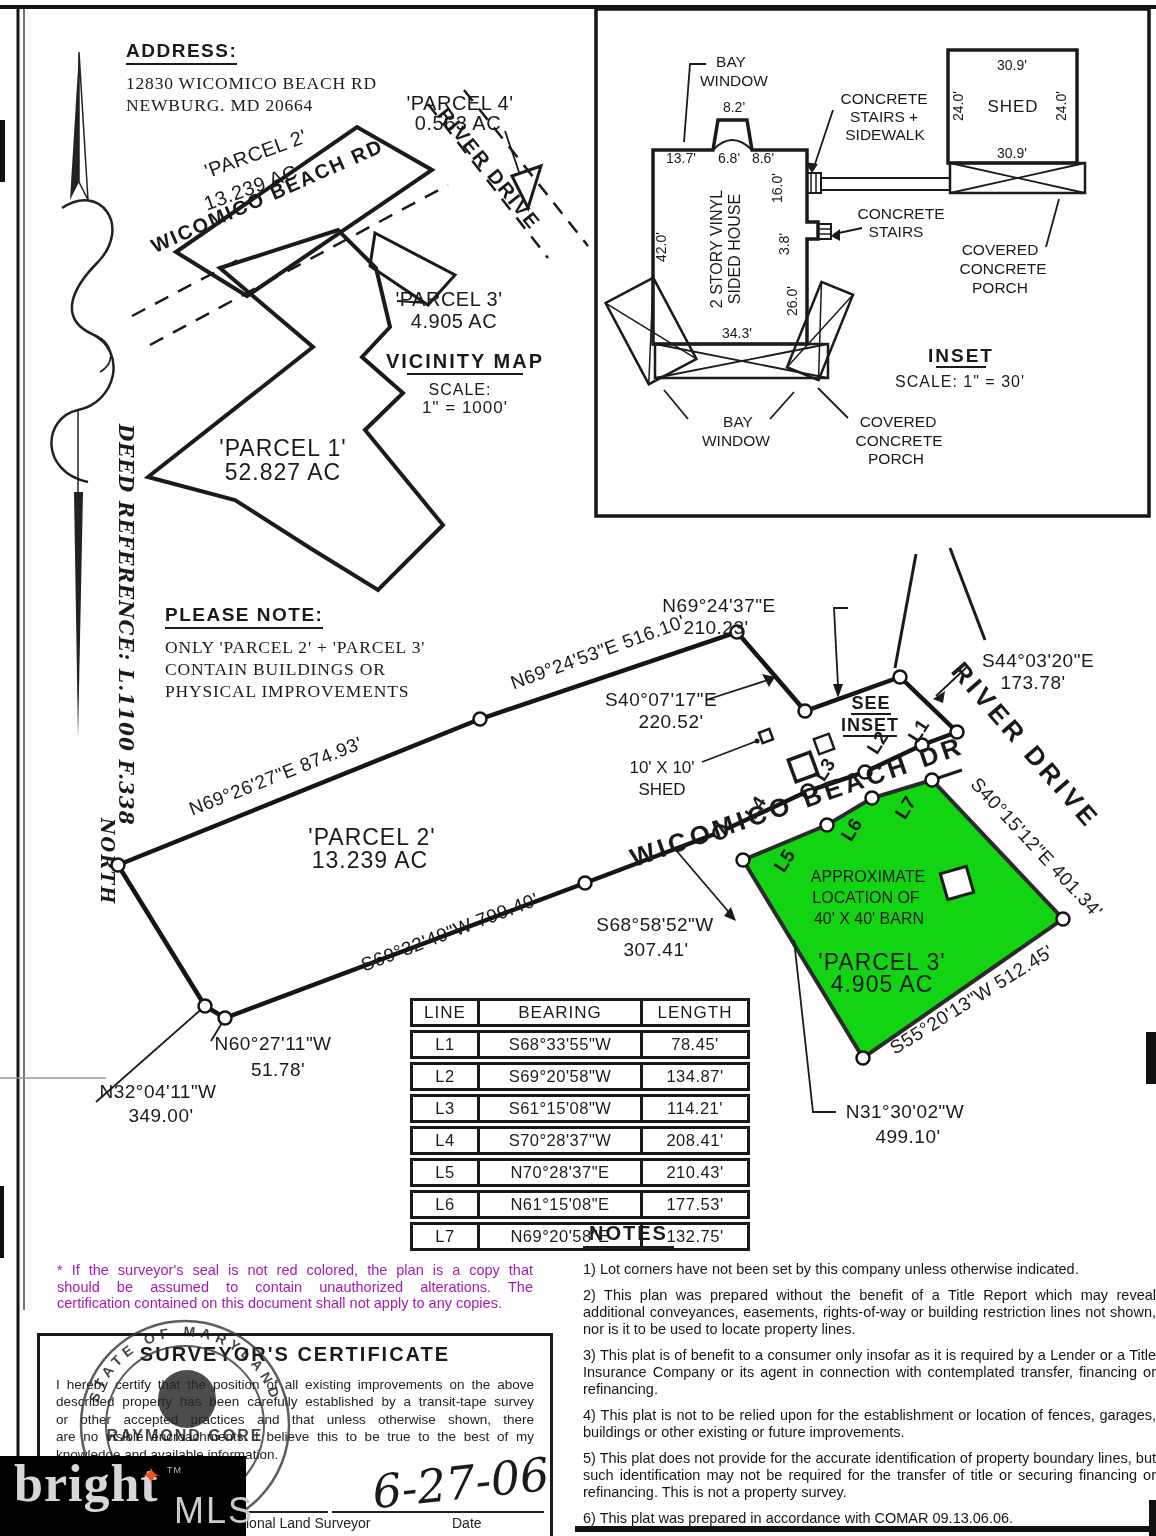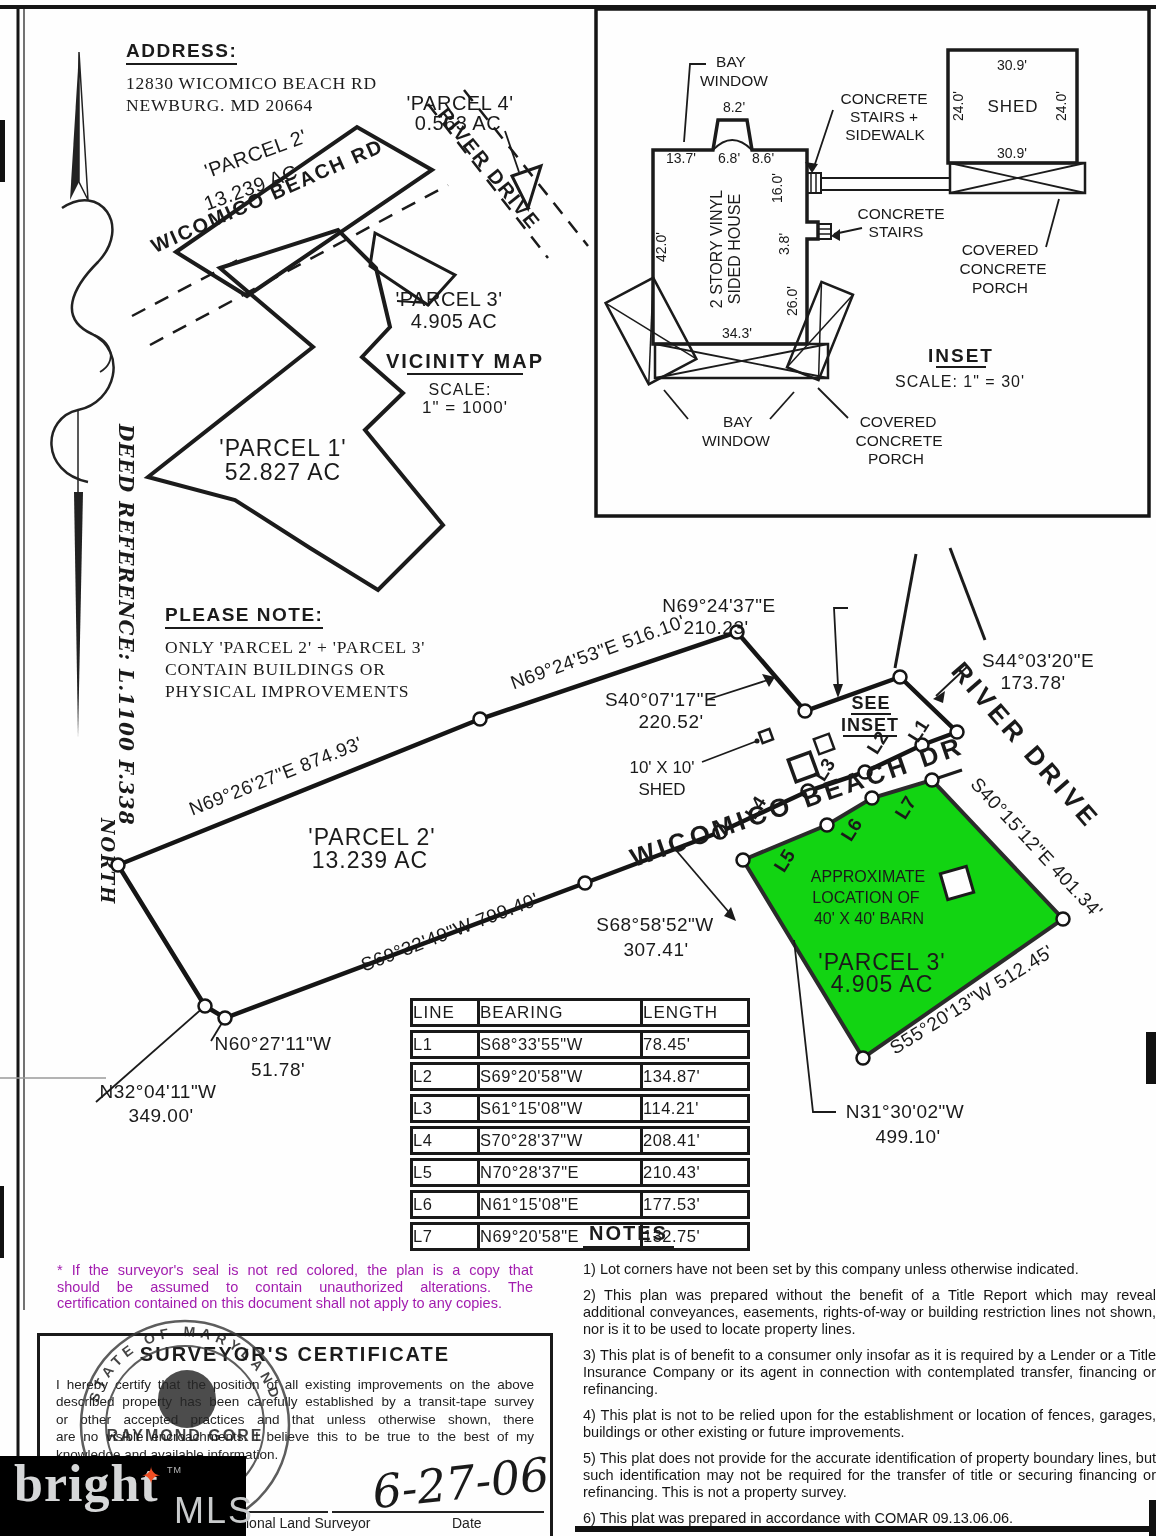--- a/index.html
+++ b/index.html
@@ -21,21 +21,21 @@
   .ins{font-size:17px;letter-spacing:1px;}
   .deed{font-family:"DejaVu Serif","Liberation Serif",serif;font-style:italic;font-weight:bold;}
   .hblock{position:absolute;}
   .uhead{display:inline-block;border-bottom:2.5px solid #1b1b1b;padding-bottom:1px;
          font-size:19px;font-weight:bold;letter-spacing:1.5px;}
   .hline{font-size:17.5px;letter-spacing:.8px;line-height:22px;white-space:nowrap;font-family:Liberation Serif, serif;}
   
   #line-table{position:absolute;left:410px;top:998px;width:340px;}
   .trow{display:flex;border:3px solid #191919;margin-top:3px;background:#fff;align-items:stretch;}
   .trow:first-child{margin-top:0;}
-  .tc{text-align:left;font-size:16.5px;line-height:21px;padding:1px 0;letter-spacing:.5px;}
+  .tc{text-align:center;font-size:16.5px;line-height:21px;padding:1px 0;letter-spacing:.5px;}
   .c1{width:64px;} .c2{width:160px;border-left:3px solid #191919;} .c3{flex:1;border-left:3px solid #191919;}
   .thead .tc{font-size:17px;letter-spacing:1px;}
   
   #notes{position:absolute;left:583px;top:1222px;width:573px;}
   #notes .notes-title{margin-bottom:12px;}
   #notes .notes-title span{display:inline-block;border-bottom:3px solid #1b1b1b;font-size:20px;
       font-weight:bold;letter-spacing:2px;padding:0 6px 1px 6px;}
   .note-item{font-size:14.5px;line-height:17px;margin-bottom:9px;text-align:justify;color:#161616;}
   
   #footnote{position:absolute;left:57px;top:1262px;width:476px;color:#a21caf;}

